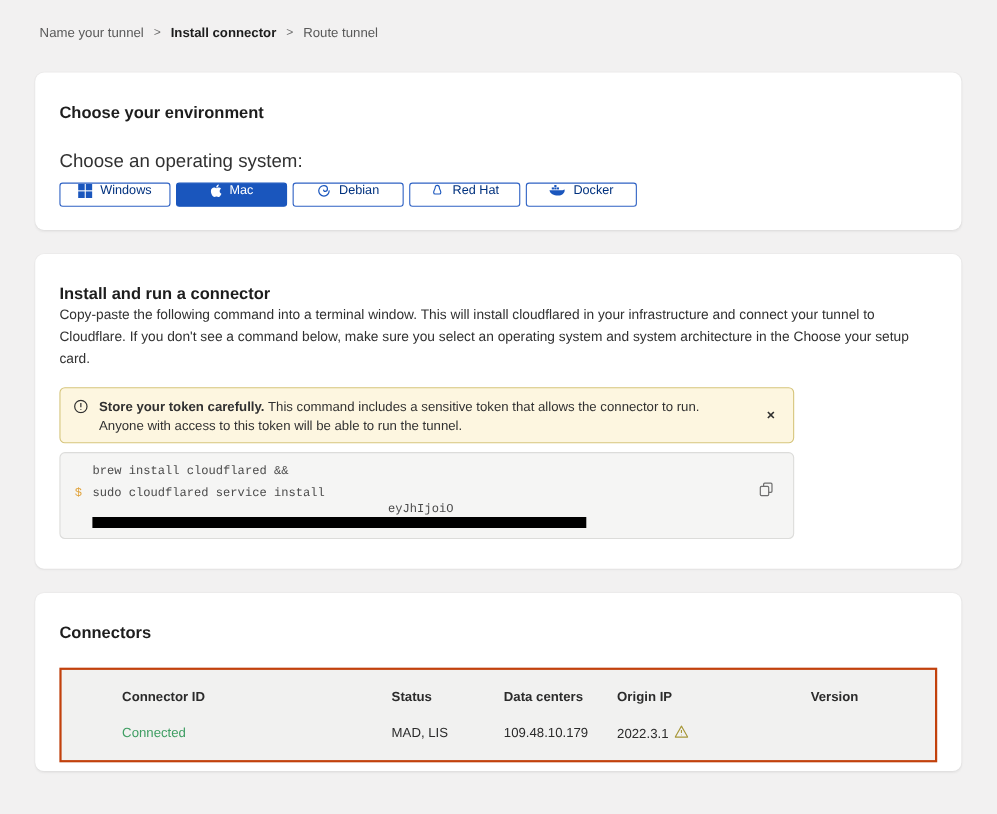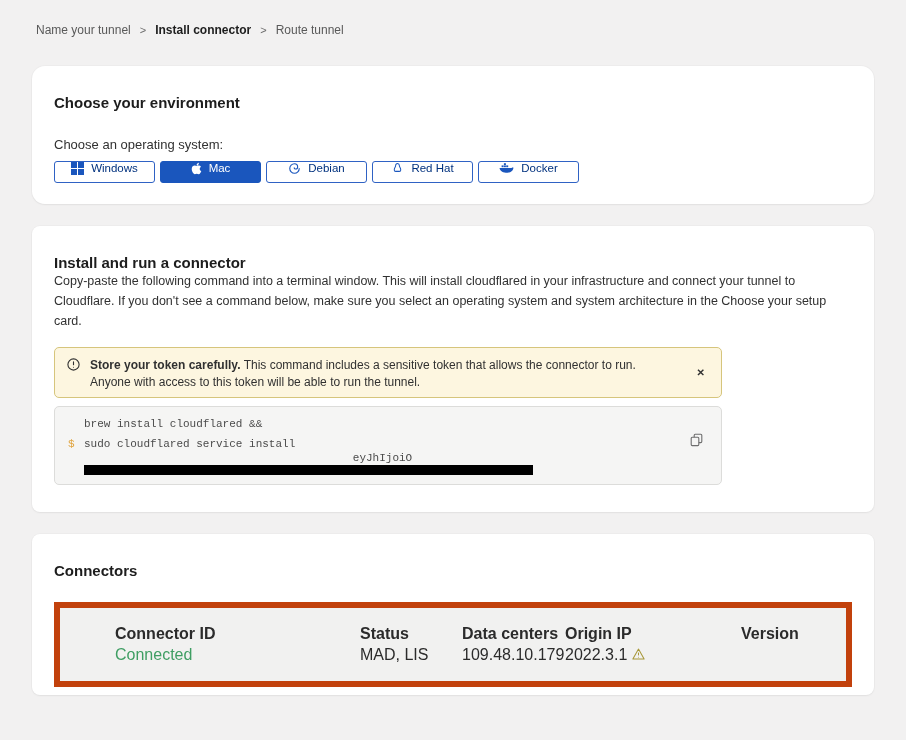--- a/index.html
+++ b/index.html
@@ -14,23 +14,23 @@
   
   .breadcrumb { display:flex; align-items:center; gap:9px; font-size:12px; color:#595959; margin:0 0 29px 4px; }
   .breadcrumb .crumb { cursor:pointer; }
   .breadcrumb .crumb.active { font-weight:bold; color:#1d1d1d; }
   .breadcrumb .sep { font-size:11px; color:#6b6b6b; }
 
   
   .card { background:#fff; border-radius:8px; box-shadow:0 1px 2px rgba(0,0,0,.05), 0 0 0 1px rgba(0,0,0,.02); margin-bottom:22px; }
   .card h2 { font-size:15px; margin:0; color:#1d1d1d; }
 
-  #env-card { padding:28px 22px 21px;border-radius:13px; }
+  #env-card { padding:28px 22px 21px; }
   #env-card h2 { margin-bottom:26px; }
-  .os-label { font-size:13px; margin-bottom:9px; }
+  .os-label { font-size:17px; margin-bottom:9px; }
   .os-row { display:flex; gap:5px; }
   .os-btn {
     width:101px; height:22px; display:flex; align-items:flex-start; justify-content:center; gap:7px;
     background:#fff; border:1px solid #2f62c4; border-radius:3px;
     font-family:inherit; font-size:11.5px; color:#00317e; cursor:pointer; padding:0;
   }
   .os-btn.selected { background:#1a56bd; border-color:#1a56bd; color:#fff; }
   .os-btn svg { flex:0 0 auto; }
 
   #install-card { padding:28px 22px 27px; }
@@ -59,23 +59,23 @@
   .code-line1 { margin-bottom:7px; }
   .token-line { display:flex; align-items:center; height:11px; margin-top:1px;flex-direction:column; }
   .redact { background:#000; height:10px; }
   .redact-1 { flex:1; margin-left:1px; margin-right:5px; }
   .redact-2 { width:449px; margin-top:2px; }
   .copy-btn { position:absolute; right:18px; top:26px; background:none; border:none; cursor:pointer; padding:0; line-height:0; }
 
   #connectors-card { padding:28px 22px 8px; }
   #connectors-card h2 { margin-bottom:23px; }
   .ctable {
-    border:6px solid #c2410c; background:#f1f1f0;
+    border:2px solid #c2410c; background:#f1f1f0;
     display:grid; grid-template-columns:245px 102px 103px 176px 1fr;
-    padding:17px 10px 17px 55px; row-gap:3px; font-size:16px;
+    padding:17px 10px 17px 55px; row-gap:19px; font-size:12px;
   }
   .th { font-weight:bold; color:#2b2b2b; }
   .td { color:#2b2b2b; }
   .status-connected { color:#3f9e63; }
   .version-cell { display:flex; align-items:center; gap:5px; }
 </style>
 </head>
 <body>
 
 <div class="page">

